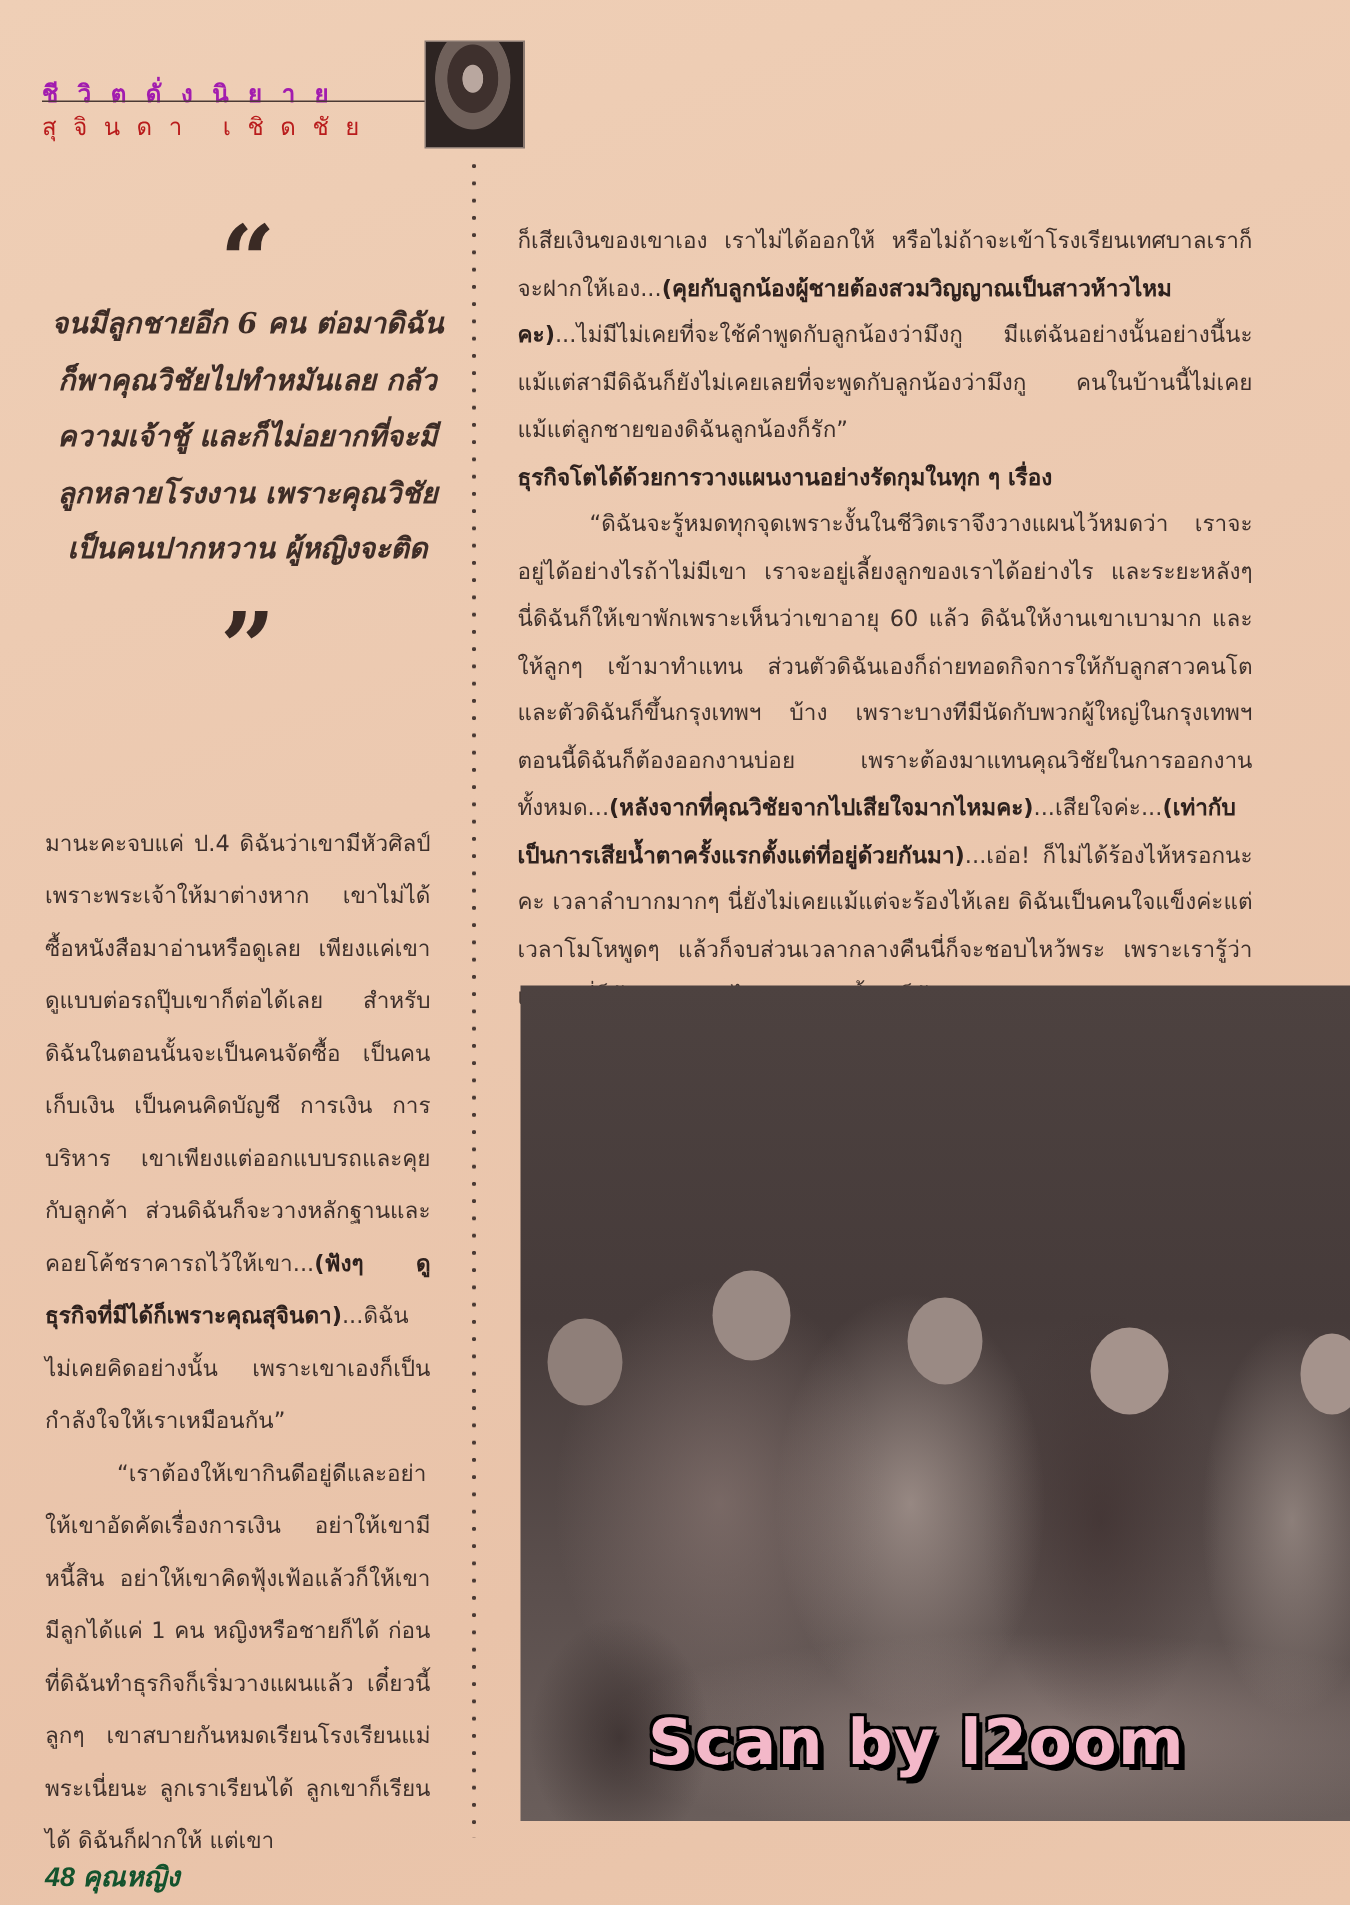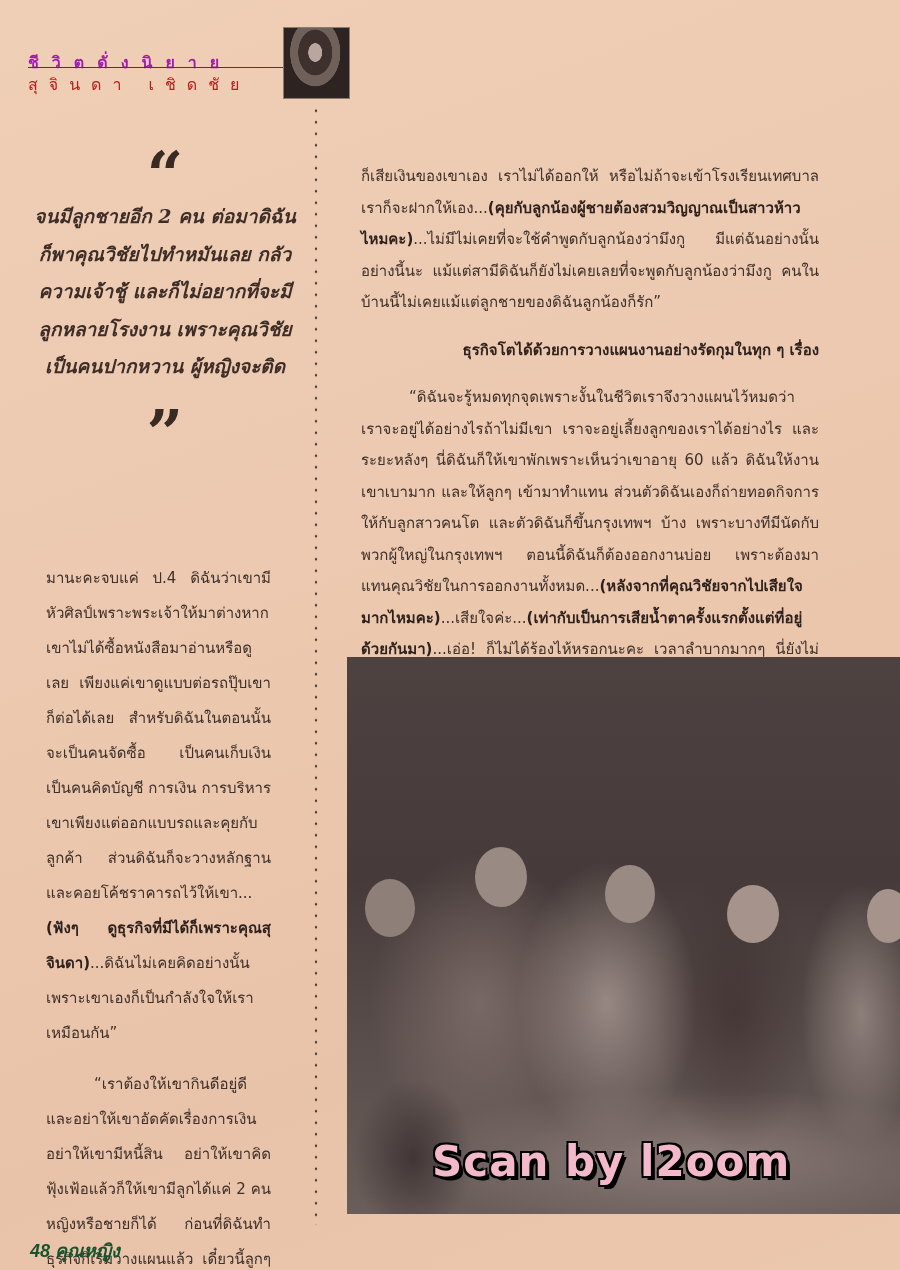--- a/index.html
+++ b/index.html
@@ -37,25 +37,25 @@
     font-size: 19px; line-height: 37.6px; color: #3e2d27; margin-top: 8px;
   }
   .col-left {
     position: absolute; left: 30px; top: 545px; width: 257px;
     font-size: 15px; line-height: 35px; text-align: justify; color: #3e302b;
   }
   .col-right {
     position: absolute; left: 345px; top: 145px; width: 490px;
     font-size: 15px; line-height: 31.5px; text-align: justify; color: #3e302b;
   }
-  p { margin: 16px; }
+  p { margin: 0; }
   .indent { text-indent: 48px; }
   b { color: #2e211d; }
   .subhead { font-weight: bold; color: #2e211d; }
-  .subhead-right { text-align: right; font-weight: bold; color: #2e211d; }
+  .subhead-right { font-weight: bold; color: #2e211d; }
   .photo {
     position: absolute; left: 347px; top: 657px; width: 553px; height: 557px;
     background:
       radial-gradient(ellipse 60px 80px at 12% 90%, rgba(40,30,30,.6), transparent),
       radial-gradient(ellipse 110px 150px at 24% 62%, rgba(150,130,125,.55), transparent),
       radial-gradient(ellipse 90px 140px at 47% 62%, rgba(195,178,170,.6), transparent),
       radial-gradient(ellipse 80px 140px at 70% 64%, rgba(55,40,40,.55), transparent),
       radial-gradient(ellipse 60px 130px at 93% 64%, rgba(185,170,162,.55), transparent),
       radial-gradient(ellipse 300px 70px at 62% 90%, rgba(170,150,145,.55), transparent),
       linear-gradient(180deg, #4d4240 0%, #463b3a 40%, #5a4e4c 70%, #6a5e5b 100%);
@@ -79,29 +79,29 @@
   <div class="header-title">ชีวิตดั่งนิยาย</div>
   <div class="header-rule"></div>
   <div class="header-author">สุจินดา เชิดชัย</div>
 </div>
 <div class="portrait"></div>
 
 <div class="divider"></div>
 
 <div class="pullquote">
   <div class="quote-mark">“</div>
-  <div class="pullquote-text">จนมีลูกชายอีก 2 คน ต่อมาดิฉันก็พาคุณวิชัยไปทำหมันเลย กลัวความเจ้าชู้ และก็ไม่อยากที่จะมีลูกหลายโรงงาน เพราะคุณวิชัยเป็นคนปากหวาน ผู้หญิงจะติด</div>
+  <div class="pullquote-text">จนมีลูกชายอีก 6 คน ต่อมาดิฉันก็พาคุณวิชัยไปทำหมันเลย กลัวความเจ้าชู้ และก็ไม่อยากที่จะมีลูกหลายโรงงาน เพราะคุณวิชัยเป็นคนปากหวาน ผู้หญิงจะติด</div>
   <div class="quote-mark" style="margin-top:22px">”</div>
 </div>
 
 <div class="col-left">
   <p>
     <span>มานะคะจบแค่ ป.4 ดิฉันว่าเขามีหัวศิลป์เพราะพระเจ้าให้มาต่างหาก เขาไม่ได้ซื้อหนังสือมาอ่านหรือดูเลย เพียงแค่เขาดูแบบต่อรถปุ๊บเขาก็ต่อได้เลย สำหรับดิฉันในตอนนั้นจะเป็นคนจัดซื้อ เป็นคนเก็บเงิน เป็นคนคิดบัญชี การเงิน การบริหาร เขาเพียงแต่ออกแบบรถและคุยกับลูกค้า ส่วนดิฉันก็จะวางหลักฐานและคอยโค้ชราคารถไว้ให้เขา...</span><b>(ฟังๆ ดูธุรกิจที่มีได้ก็เพราะคุณสุจินดา)</b><span>...ดิฉันไม่เคยคิดอย่างนั้น เพราะเขาเองก็เป็นกำลังใจให้เราเหมือนกัน”</span>
   </p>
-  <p class="indent">“เราต้องให้เขากินดีอยู่ดีและอย่าให้เขาอัดคัดเรื่องการเงิน อย่าให้เขามีหนี้สิน อย่าให้เขาคิดฟุ้งเฟ้อแล้วก็ให้เขามีลูกได้แค่ 2 คน หญิงหรือชายก็ได้ ก่อนที่ดิฉันทำธุรกิจก็เริ่มวางแผนแล้ว เดี๋ยวนี้ลูกๆ เขาสบายกันหมดเรียนโรงเรียนแม่พระเนี่ยนะ ลูกเราเรียนได้ ลูกเขาก็เรียนได้ ดิฉันก็ฝากให้ แต่เขา</p>
+  <p class="indent">“เราต้องให้เขากินดีอยู่ดีและอย่าให้เขาอัดคัดเรื่องการเงิน อย่าให้เขามีหนี้สิน อย่าให้เขาคิดฟุ้งเฟ้อแล้วก็ให้เขามีลูกได้แค่ 1 คน หญิงหรือชายก็ได้ ก่อนที่ดิฉันทำธุรกิจก็เริ่มวางแผนแล้ว เดี๋ยวนี้ลูกๆ เขาสบายกันหมดเรียนโรงเรียนแม่พระเนี่ยนะ ลูกเราเรียนได้ ลูกเขาก็เรียนได้ ดิฉันก็ฝากให้ แต่เขา</p>
 </div>
 
 <div class="col-right">
   <p>
     <span>ก็เสียเงินของเขาเอง เราไม่ได้ออกให้ หรือไม่ถ้าจะเข้าโรงเรียนเทศบาลเราก็จะฝากให้เอง...</span><b>(คุยกับลูกน้องผู้ชายต้องสวมวิญญาณเป็นสาวห้าวไหมคะ)</b><span>...ไม่มีไม่เคยที่จะใช้คำพูดกับลูกน้องว่ามึงกู มีแต่ฉันอย่างนั้นอย่างนี้นะ แม้แต่สามีดิฉันก็ยังไม่เคยเลยที่จะพูดกับลูกน้องว่ามึงกู คนในบ้านนี้ไม่เคยแม้แต่ลูกชายของดิฉันลูกน้องก็รัก”</span>
   </p>
   <p class="subhead-right">ธุรกิจโตได้ด้วยการวางแผนงานอย่างรัดกุมในทุก ๆ เรื่อง</p>
   <p class="indent">
     <span>“ดิฉันจะรู้หมดทุกจุดเพราะงั้นในชีวิตเราจึงวางแผนไว้หมดว่า เราจะอยู่ได้อย่างไรถ้าไม่มีเขา เราจะอยู่เลี้ยงลูกของเราได้อย่างไร และระยะหลังๆ นี่ดิฉันก็ให้เขาพักเพราะเห็นว่าเขาอายุ 60 แล้ว ดิฉันให้งานเขาเบามาก และให้ลูกๆ เข้ามาทำแทน ส่วนตัวดิฉันเองก็ถ่ายทอดกิจการให้กับลูกสาวคนโต และตัวดิฉันก็ขึ้นกรุงเทพฯ บ้าง เพราะบางทีมีนัดกับพวกผู้ใหญ่ในกรุงเทพฯ ตอนนี้ดิฉันก็ต้องออกงานบ่อย เพราะต้องมาแทนคุณวิชัยในการออกงานทั้งหมด...</span><b>(หลังจากที่คุณวิชัยจากไปเสียใจมากไหมคะ)</b><span>...เสียใจค่ะ...</span><b>(เท่ากับเป็นการเสียน้ำตาครั้งแรกตั้งแต่ที่อยู่ด้วยกันมา)</b><span>...เอ่อ! ก็ไม่ได้ร้องไห้หรอกนะคะ เวลาลำบากมากๆ นี่ยังไม่เคยแม้แต่จะร้องไห้เลย ดิฉันเป็นคนใจแข็งค่ะแต่เวลาโมโหพูดๆ แล้วก็จบส่วนเวลากลางคืนนี่ก็จะชอบไหว้พระ เพราะเรารู้ว่าเกิดมานี่ก็ต้องตาย เขาไม่ตายอย่างนี้เขาก็ต้องตายจาก</span>
   </p>

